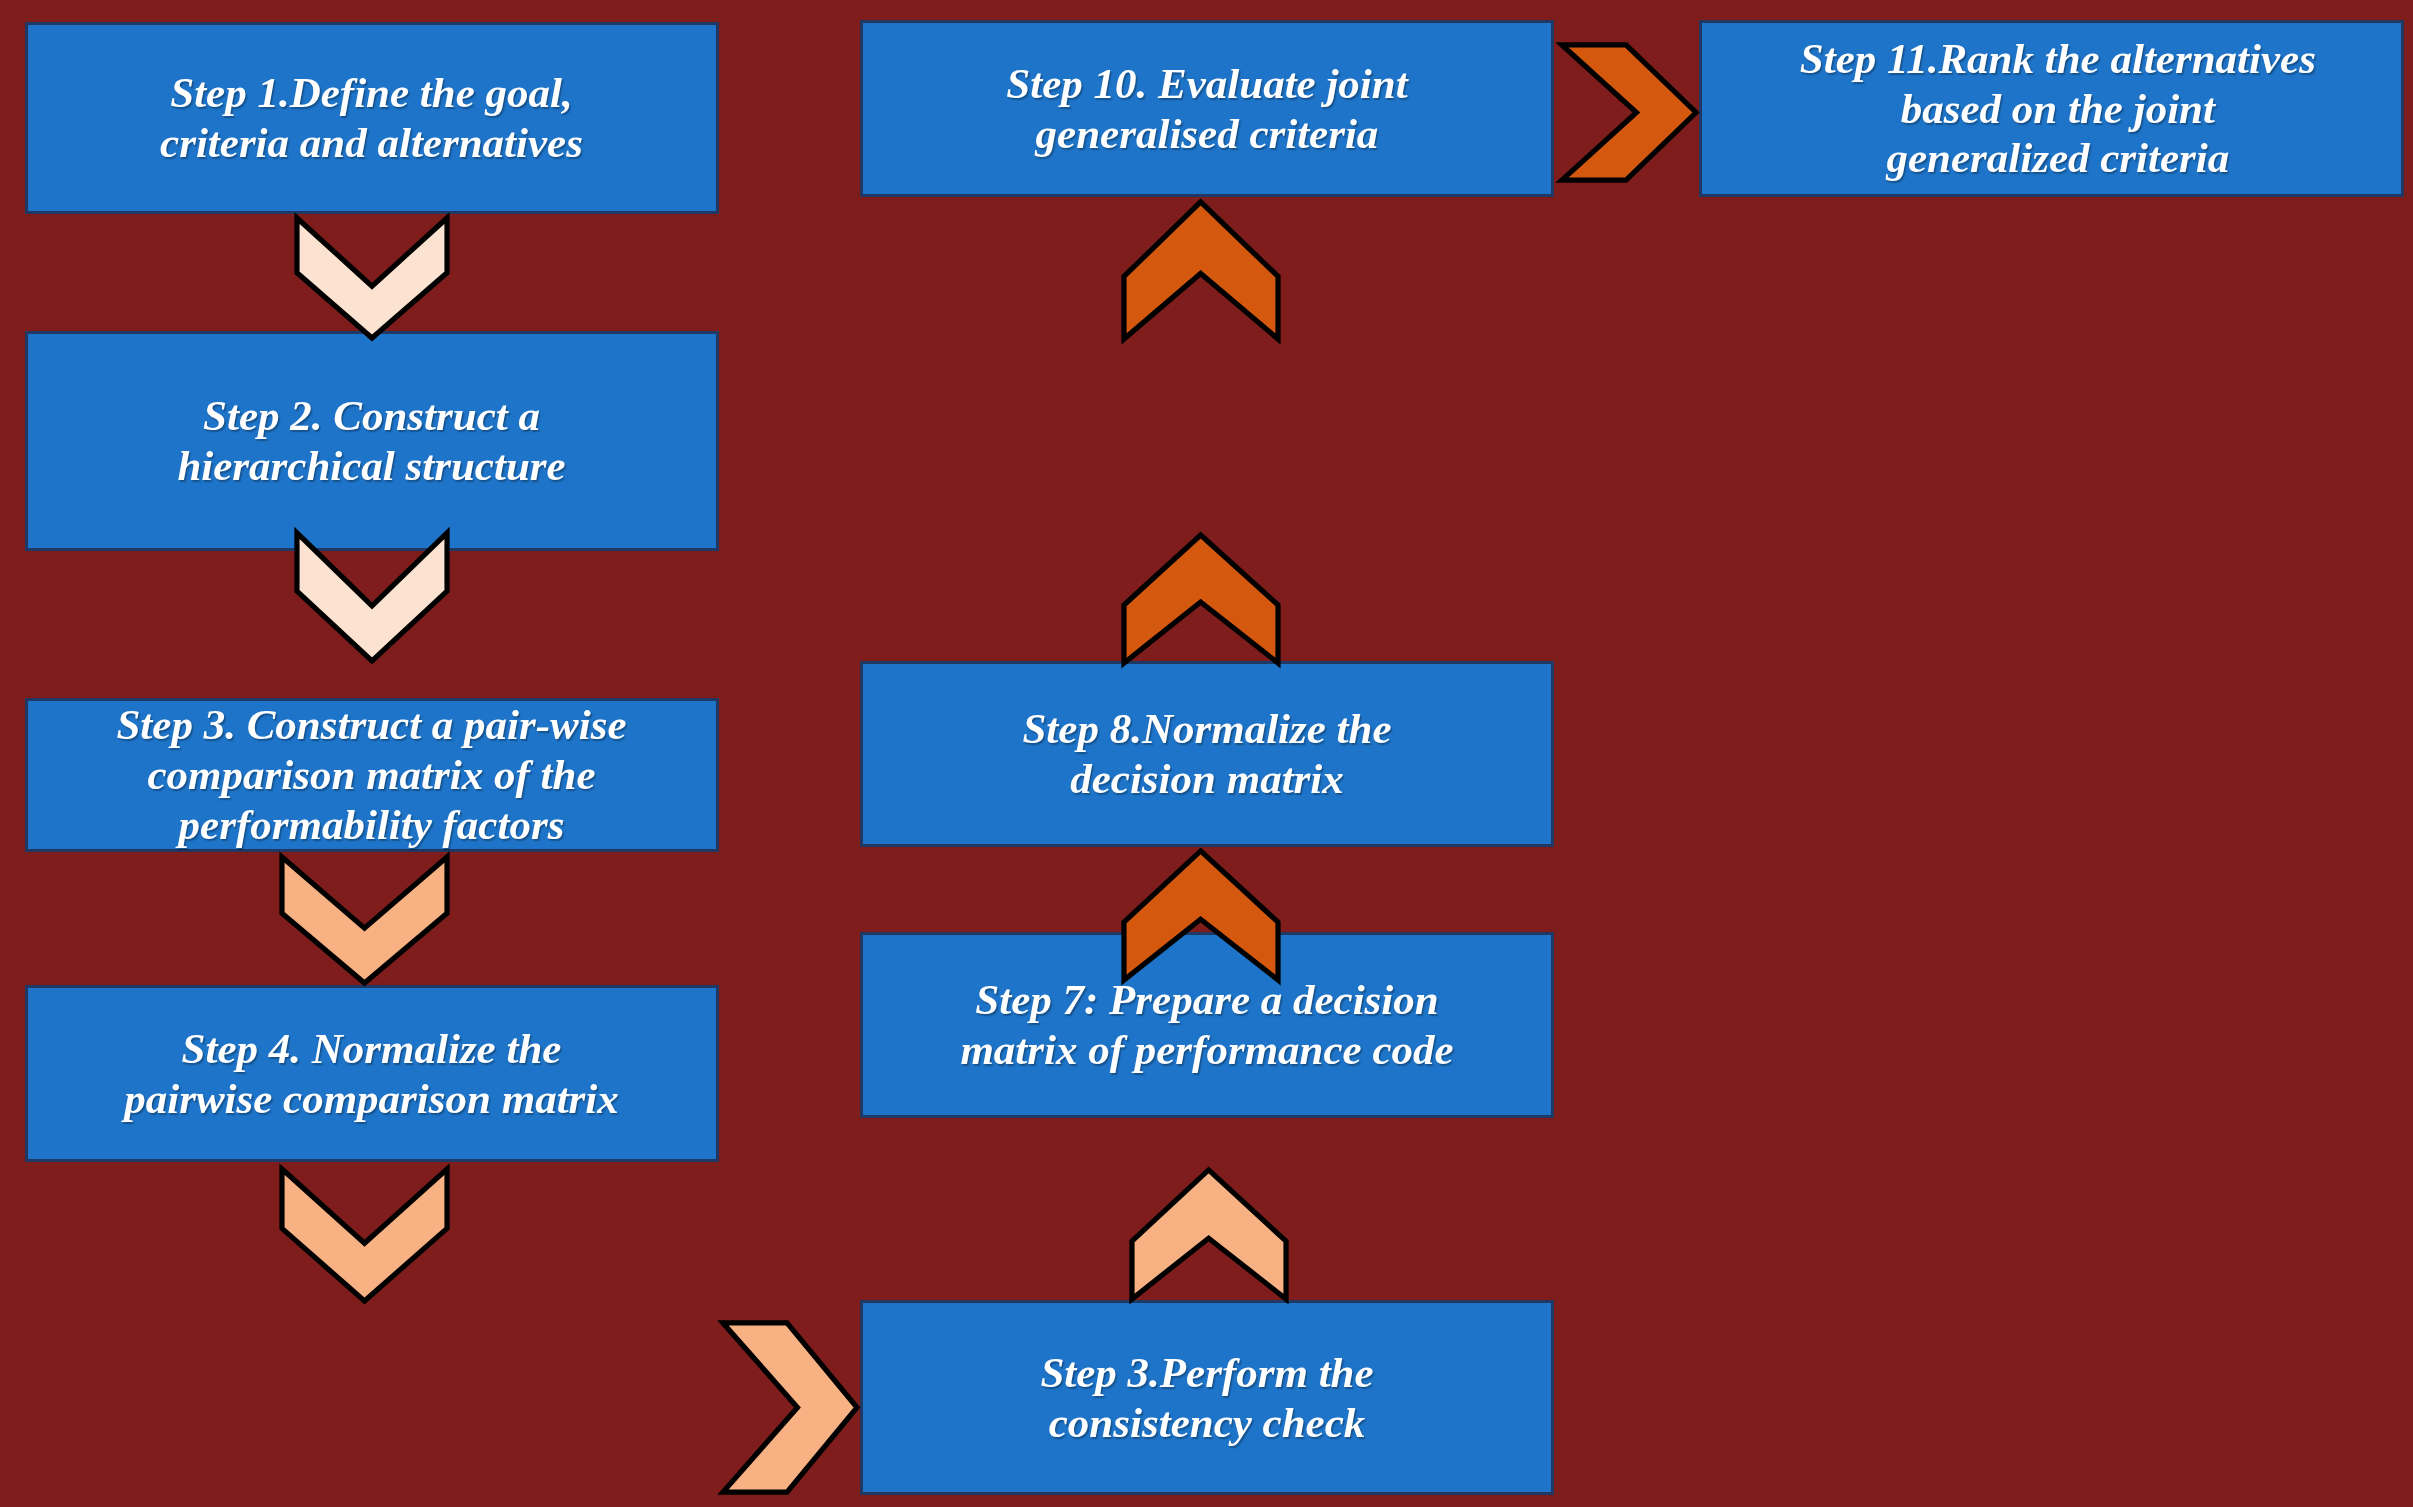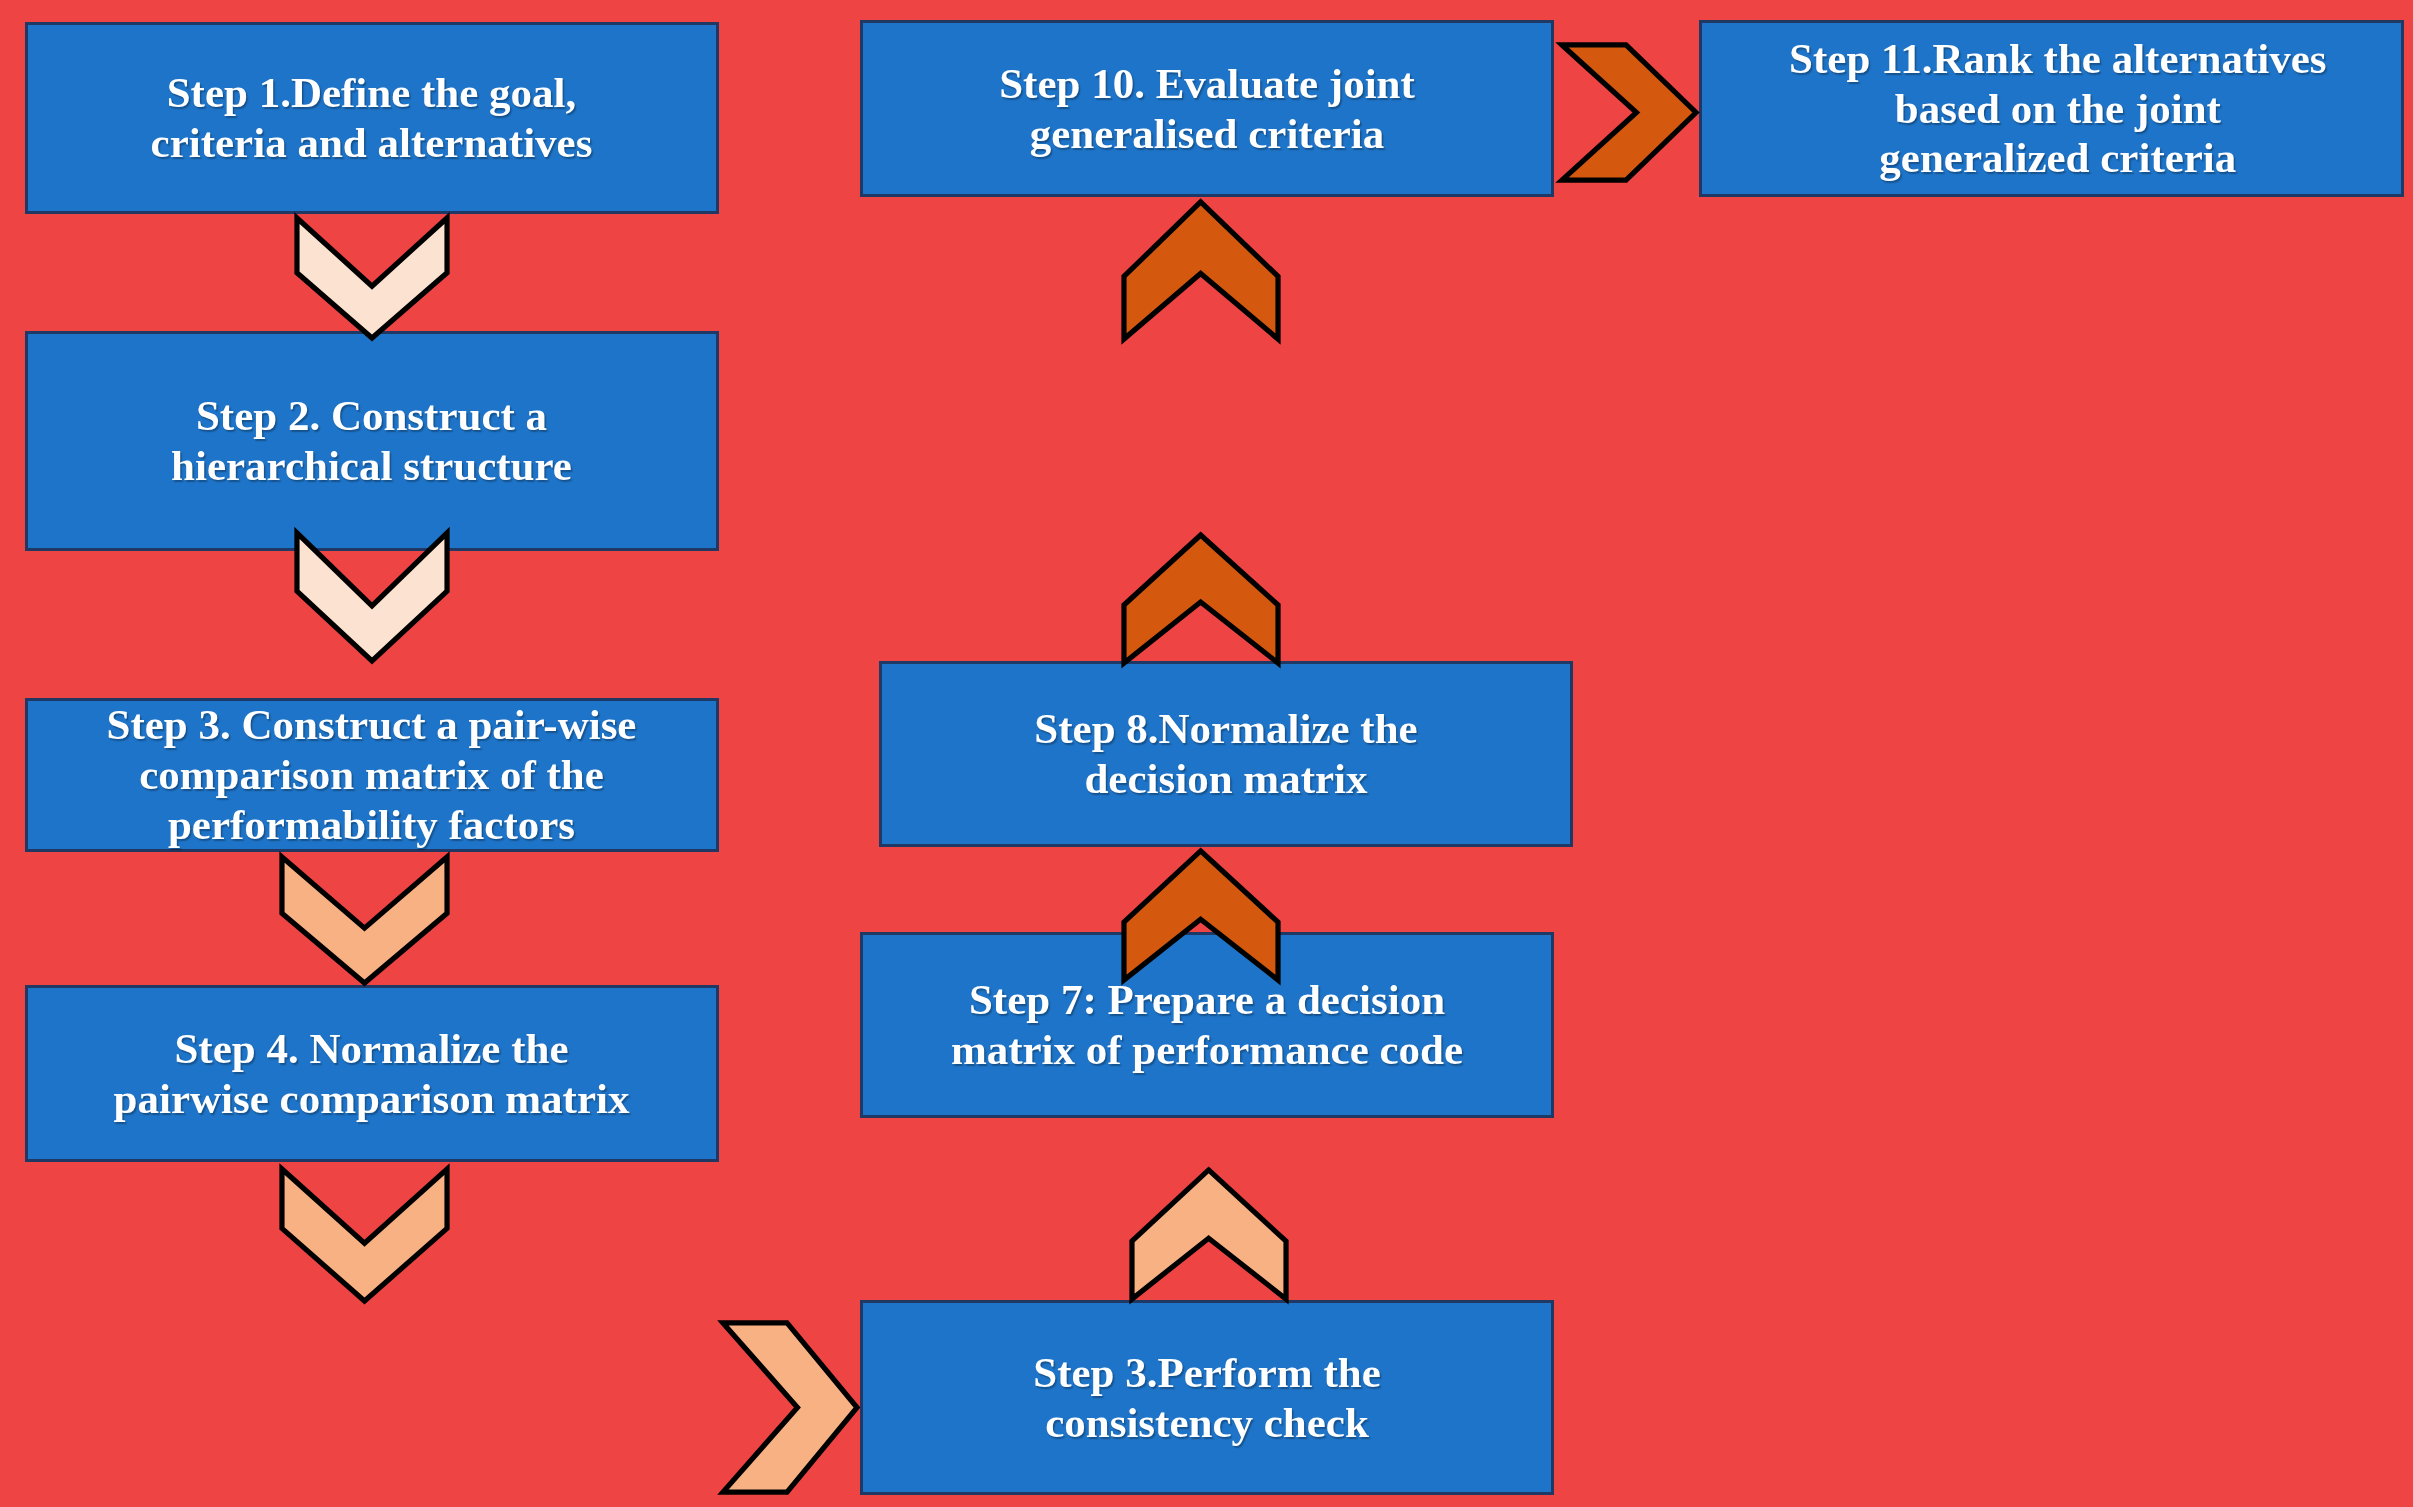--- a/index.html
+++ b/index.html
@@ -7,22 +7,23 @@
     padding: 0;
     background: #ffffff;
   }
   body {
     font-family: "Liberation Serif", "DejaVu Serif", serif;
   }
   #canvas {
     position: relative;
     width: 2413px;
     height: 1508px;
-    background: #ef4444;
+    background: #7f1d1d;
     overflow: hidden;
+    font-style: italic;
   }
   .step-box {
     position: absolute;
     box-sizing: border-box;
     background: #1E74C8;
     border: 3.7px solid #1F3864;
     display: flex;
     align-items: center;
     justify-content: center;
     padding: 4.5px 19.3px;
@@ -73,21 +74,21 @@
 pairwise comparison matrix</span>
   </div>
 
 
   <div class="step-box" style="left:860px; top:20px; width:694px; height:177px;">
     <span class="step-text">Step 10. Evaluate joint
 generalised criteria</span>
   </div>
 
 
-  <div class="step-box" style="left:860px; top:661px; width:694px; height:186px;margin-left:19px;">
+  <div class="step-box" style="left:860px; top:661px; width:694px; height:186px;">
     <span class="step-text">Step 8.Normalize the
 decision matrix</span>
   </div>
 
   <div class="step-box" style="left:860px; top:932px; width:694px; height:186px;">
     <span class="step-text">Step 7: Prepare a decision
 matrix of performance code</span>
   </div>
 
   <div class="step-box" style="left:860px; top:1300px; width:694px; height:195px;">

